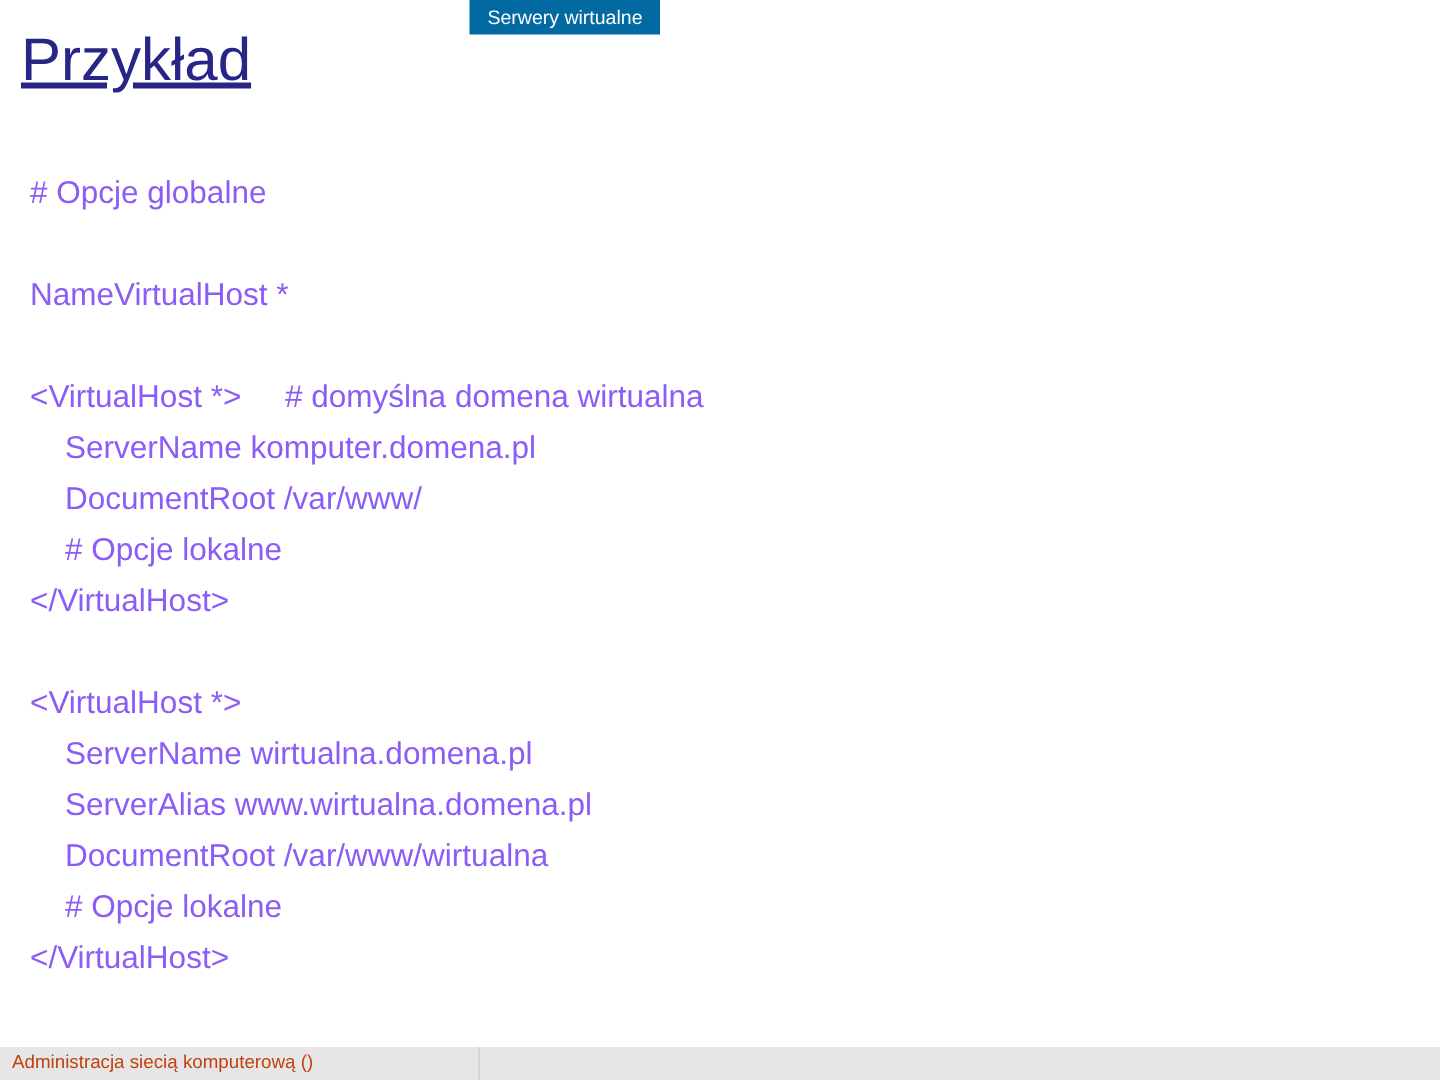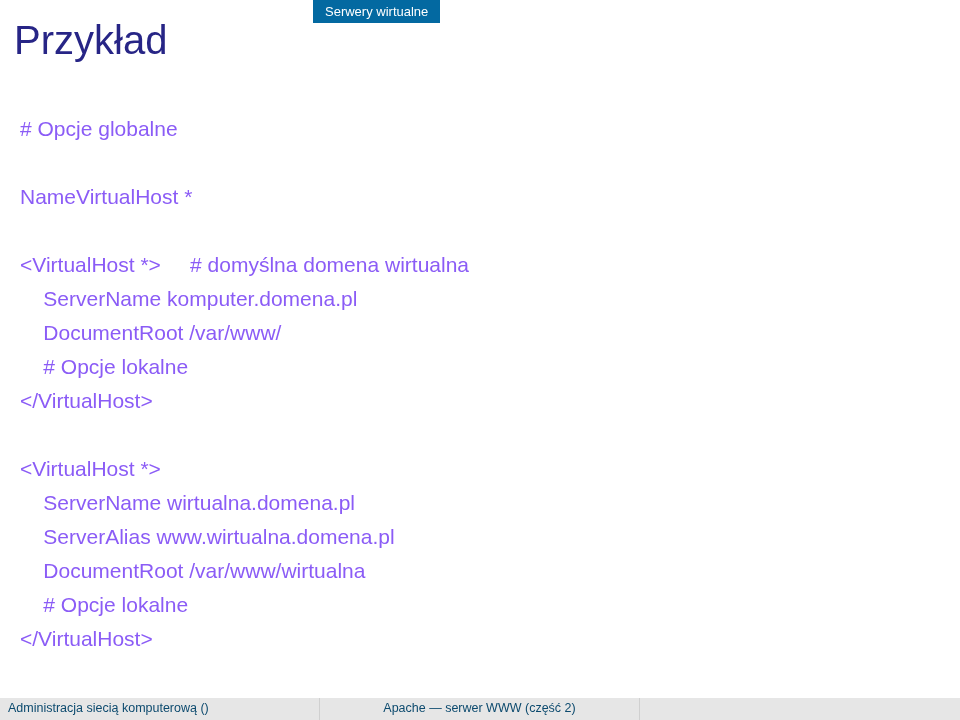--- a/index.html
+++ b/index.html
@@ -24,20 +24,21 @@
     font-size: 13px;
     padding: 4px 12px;
   }
   .slide-title {
     position: absolute;
     top: 18px;
     left: 14px;
     color: #272586;
     font-size: 40px;
     font-weight: 400;
+    text-decoration: underline;
   }
   .content {
     position: absolute;
     top: 112px;
     left: 20px;
     right: 20px;
   }
   .code {
     font-family: Liberation Sans, sans-serif;
     font-size: 21px;
@@ -46,21 +47,21 @@
     color: #8b5cf6;
   }
   .footer {
     position: absolute;
     bottom: 0;
     left: 0;
     right: 0;
     height: 22px;
     display: flex;
     font-size: 12.5px;
-    color: #0c4a6e;
+    color: #c2410c;
   }
   .footer-left {
     background: #e6e6e6;
     width: 320px;
     padding: 3px 8px;
     border-right: 1px solid #d0d0d0;
   }
   .footer-center {
     background: #e6e6e6;
     width: 320px;
@@ -95,15 +96,14 @@
 <span>&lt;VirtualHost *&gt;</span>
 <span>    ServerName wirtualna.domena.pl</span>
 <span>    ServerAlias www.wirtualna.domena.pl</span>
 <span>    DocumentRoot /var/www/wirtualna</span>
 <span>    # Opcje lokalne</span>
 <span>&lt;/VirtualHost&gt;</span></div>
 </div>
 
 <div class="footer">
   <div class="footer-left">Administracja siecią komputerową ()</div>
-  <div class="footer-center">Apache — serwer WWW (część 2)</div>
   <div class="footer-right">9 / 17</div>
 </div>
 
 </body></html>

